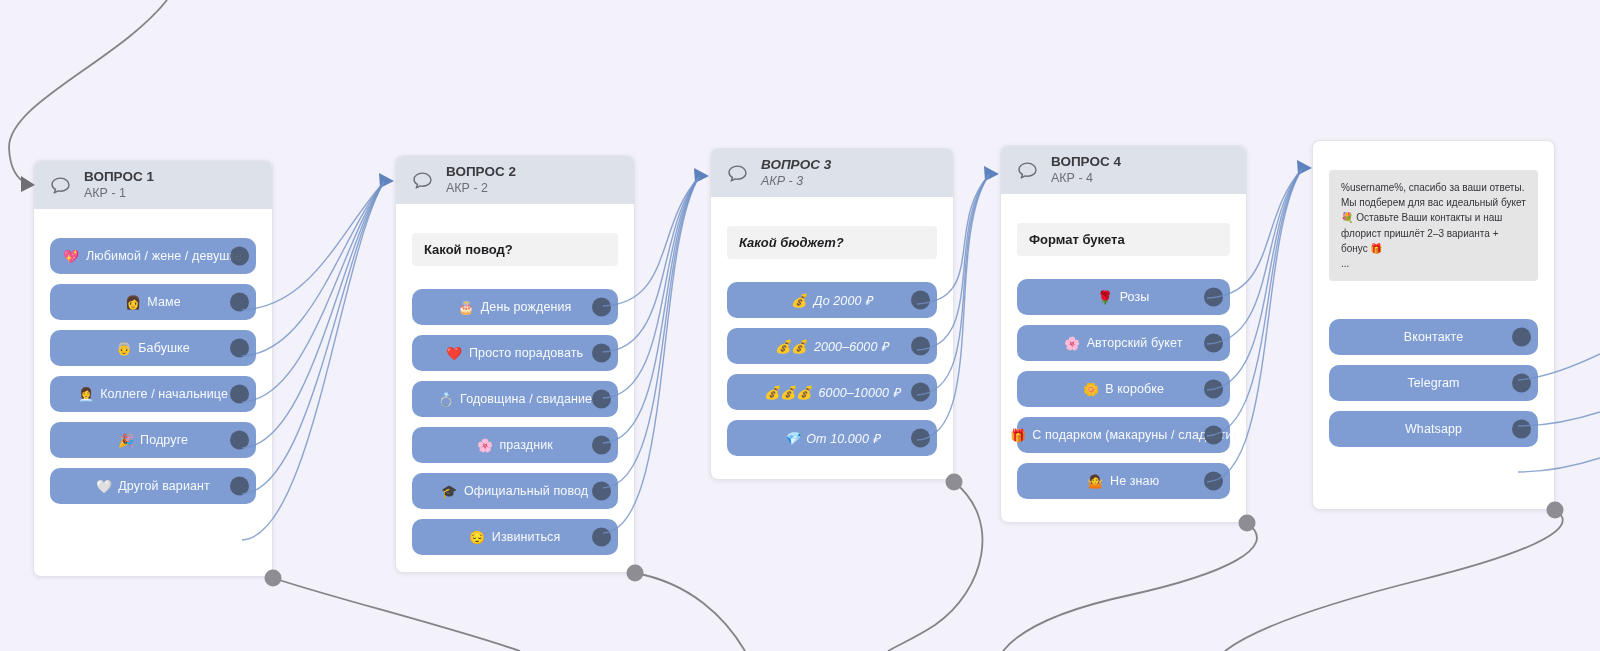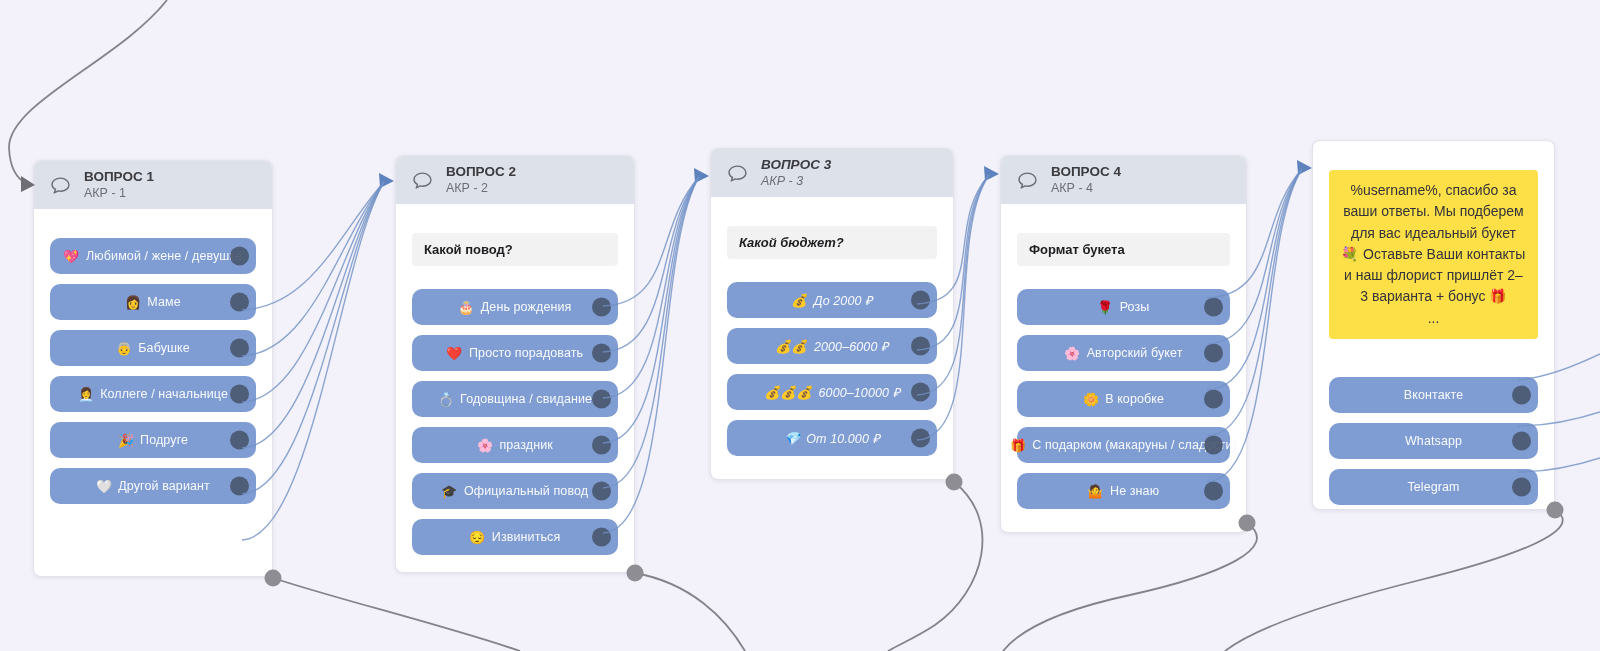--- a/index.html
+++ b/index.html
@@ -26,22 +26,22 @@
   }
   .node-title{font-size:13.5px;font-weight:700;color:#3b3b40;line-height:1.25;}
   .node-subtitle{font-size:12.5px;color:#6e6e78;line-height:1.25;}
   .bubble-icon{flex:0 0 auto;display:flex;}
   .node-body{padding:29px 16px 0 16px;}
   .q-label{
     background:#f2f2f3;border-radius:4px;padding:9px 12px;margin-bottom:23px;
     font-size:13px;font-weight:700;color:#1e1e20;
   }
   .msg{
-    background:#fde047;border-radius:4px;padding:10px 12px;margin-bottom:38px;
-    font-size:14px;color:#33333a;line-height:1.52;white-space:pre-line;text-align:center;
+    background:#e5e5e5;border-radius:4px;padding:10px 12px;margin-bottom:38px;
+    font-size:10px;color:#33333a;line-height:1.52;white-space:pre-line;
   }
   .btn-row{
     position:relative;height:36px;margin-bottom:10px;border-radius:10px;
     background:#7f9dd3;color:#f8fafd;display:flex;align-items:center;justify-content:center;
     font-size:12.5px;white-space:nowrap;overflow:visible;
   }
   .btn-icon{margin-right:6px;font-size:13px;line-height:1;}
   .btn-label{letter-spacing:.1px;}
   .btn-dot{
     position:absolute;right:7px;top:50%;transform:translateY(-50%);
@@ -230,21 +230,21 @@
           </div>
           <div class="btn-row">
             <span class="btn-icon">💎</span>
             <span class="btn-label">От 10.000 ₽</span>
             <span class="btn-dot"></span>
           </div>
         </div>
     </div>
   </div>
 
-  <div class="node" style="left:1000px;top:155px;width:247px;height:378px;">
+  <div class="node" style="left:1000px;top:145px;width:247px;height:378px;">
     <div class="node-header">
       <span class="bubble-icon">
         <svg width="21" height="19" viewBox="0 0 24 22">
             <path d="M12 2.5c-5.5 0-9.8 3.2-9.8 7.2 0 2.4 1.6 4.6 4 5.9l-1.5 4 4.6-2.3c.9.2 1.8.3 2.7.3 5.5 0 9.8-3.2 9.8-7.2S17.5 2.5 12 2.5Z" fill="none" stroke="#6b6b73" stroke-width="1.6" stroke-linejoin="round"></path>
           </svg>
       </span>
       <div>
         <div class="node-title">ВОПРОС 4</div>
         <div class="node-subtitle">АКР - 4</div>
       </div>
@@ -284,24 +284,24 @@
   <div class="node" style="left:1312px;top:140px;width:243px;height:370px;">
     <div class="node-body">
       <div class="msg">%username%, спасибо за ваши ответы. Мы подберем для вас идеальный букет 💐 Оставьте Ваши контакты и наш флорист пришлёт 2–3 варианта + бонус 🎁
 ...</div>
       <div class="buttons">
           <div class="btn-row">
             <span class="btn-label">Вконтакте</span>
             <span class="btn-dot"></span>
           </div>
           <div class="btn-row">
+            <span class="btn-label">Telegram</span>
+            <span class="btn-dot"></span>
+          </div>
+          <div class="btn-row">
             <span class="btn-label">Whatsapp</span>
             <span class="btn-dot"></span>
           </div>
-          <div class="btn-row">
-            <span class="btn-label">Telegram</span>
-            <span class="btn-dot"></span>
-          </div>
         </div>
     </div>
   </div>
 
 </div>
 
 </body></html>

